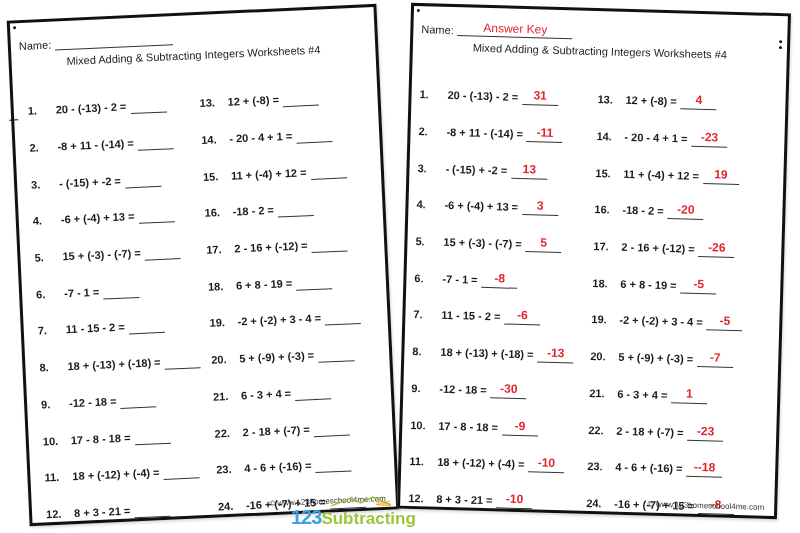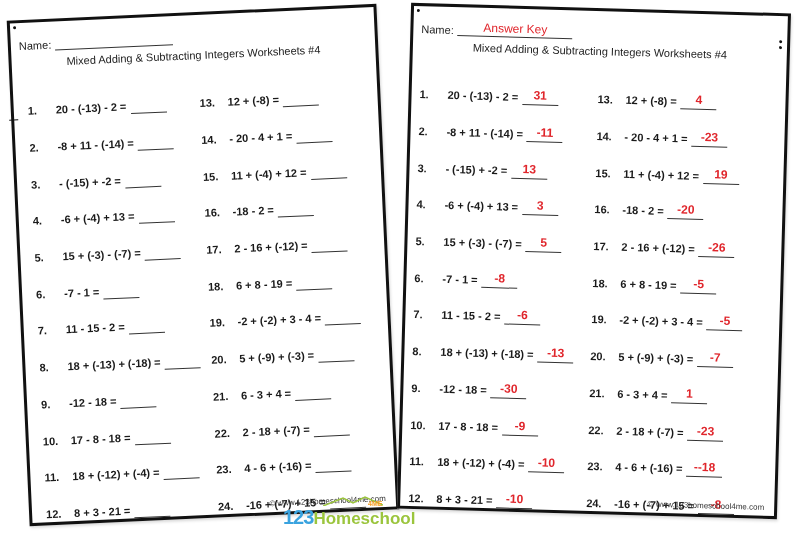--- a/index.html
+++ b/index.html
@@ -64,21 +64,21 @@
       position: absolute; right: 10px; bottom: 4px;
       font-size: 8px; color: #333;
     }
     .corner-dot {
       position: absolute; width: 3px; height: 3px; background: #111; border-radius: 50%;
     }
     .tick {
       position: absolute; width: 1px; height: 8px; background: #111;
     }
     .logo {
-      position: absolute; left: 283px; top: 506px;
+      position: absolute; left: 291px; top: 506px;
       display: flex; align-items: baseline; font-weight: bold;
     }
     .logo-num { color: #3aa3df; font-size: 20px; letter-spacing: -1px; }
     .logo-word { color: #9bc53d; font-size: 17px; }
     .logo-4me {
       position: absolute; left: 85px; top: -6px;
       font-size: 7px; color: #f39a1e; font-weight: bold;
     }
     .logo-roof {
       position: absolute; left: 40px; top: -10px; width: 60px; height: 10px;
@@ -364,15 +364,15 @@
   </div>
 
   <div class="copyright">© www.123homeschool4me.com</div>
 </div>
 
 <div class="logo">
   <svg class="logo-roof" viewBox="0 0 60 10">
     <polyline points="0,10 20,2 30,7 42,1 60,9" fill="none" stroke="#9bc53d" stroke-width="1.5"></polyline>
   </svg>
   <span class="logo-num">123</span>
-  <span class="logo-word">Homeschool</span>
+  <span class="logo-word">Subtracting</span>
   <span class="logo-4me">4ME</span>
 </div>
 
 </body></html>

